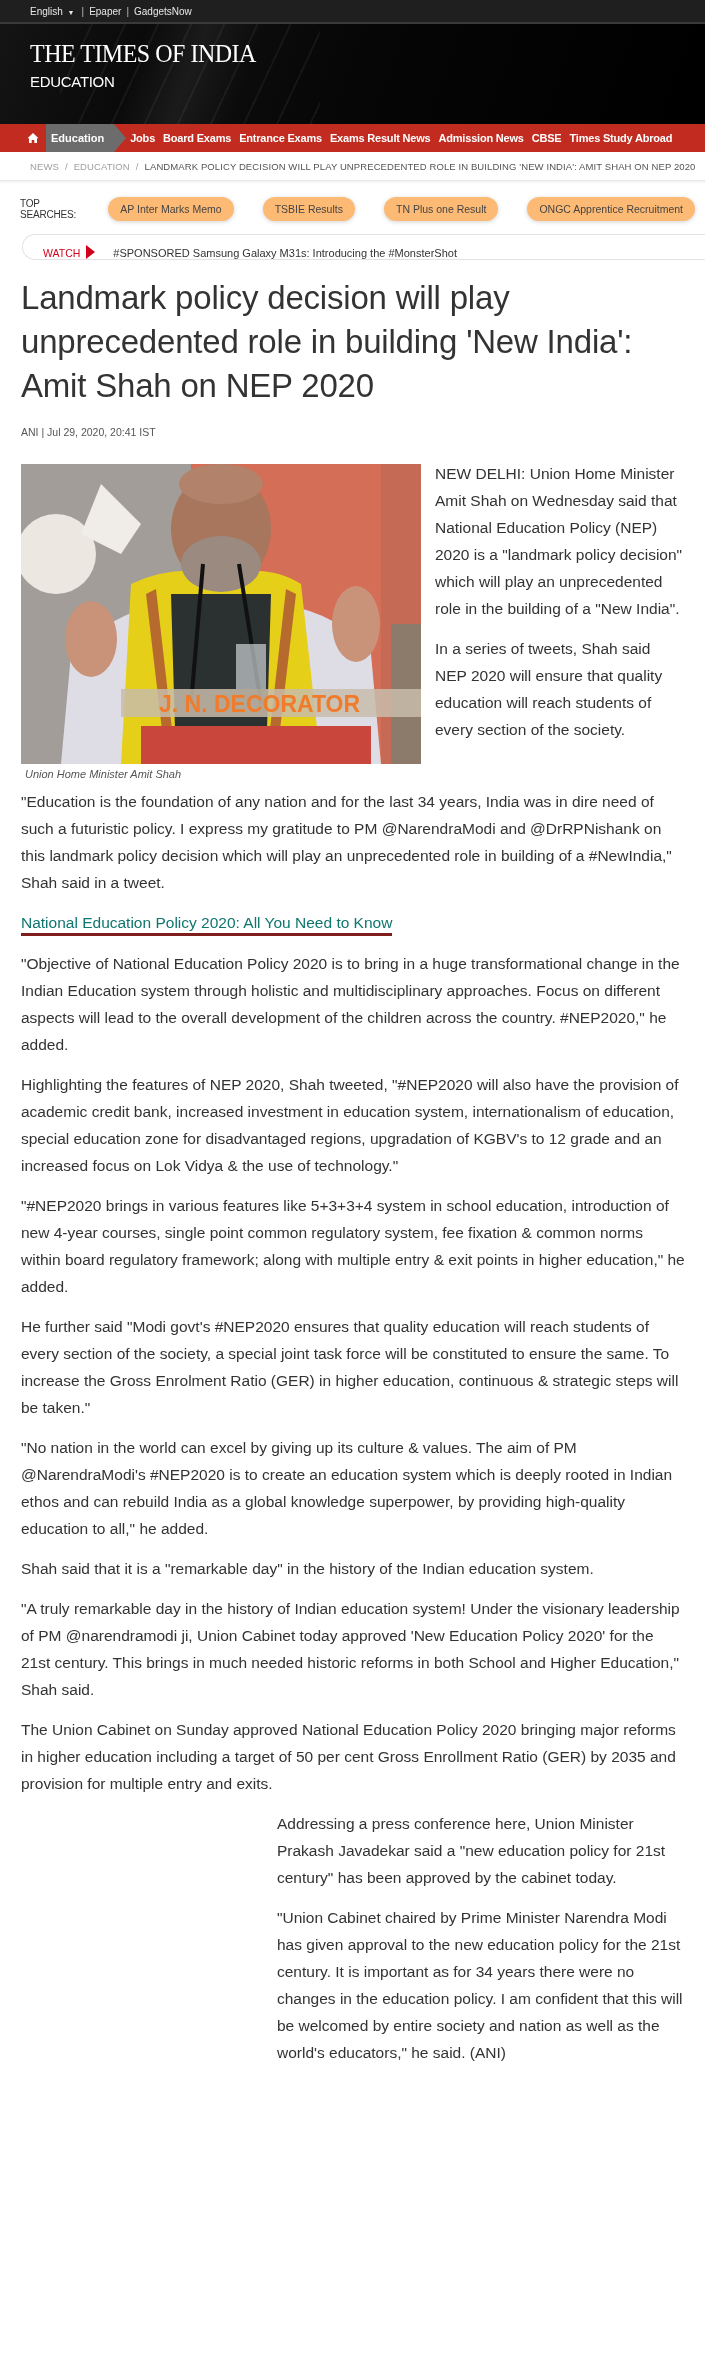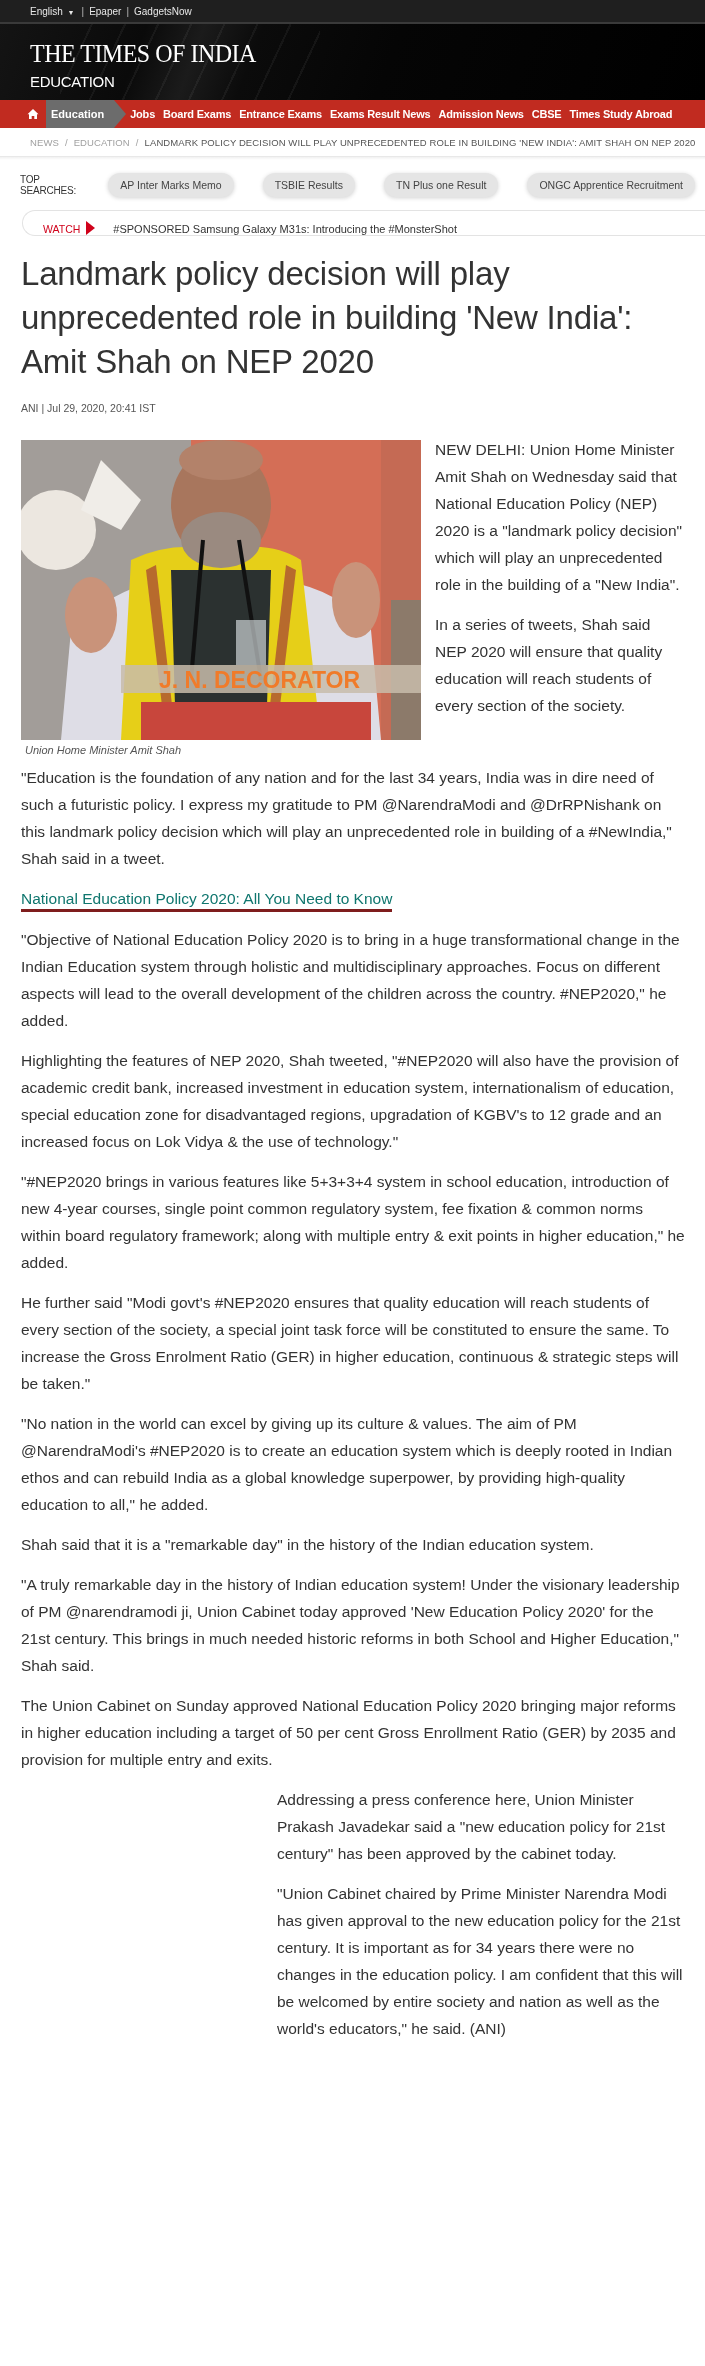--- a/index.html
+++ b/index.html
@@ -5,21 +5,21 @@
   * { box-sizing: border-box; margin: 0; padding: 0; }
   html, body { width: 705px; background: #ffffff; }
   body { font-family: "Liberation Sans", sans-serif; color: #333; height: 2366px; overflow: hidden; position: relative; }
 
   
   .topbar { height: 24px; background: #1f1f1f; border-bottom: 2px solid #3a3a3a; display: flex; align-items: center; padding-left: 30px; font-size: 10px; color: #e8e8e8; gap: 5px; }
   .topbar .caret { font-size: 7px; margin: 0 2px 0 2px; }
   .topbar .sep { color: #bbb; }
 
   
-  .masthead { height: 76px; background: linear-gradient(110deg, #141414 0%, #0a0a0a 20%, #1b1b1b 28%, #0b0b0b 36%, #050505 55%, #000 100%); position: relative; padding-left: 30px; overflow: hidden; }
+  .masthead { height: 100px; background: linear-gradient(110deg, #141414 0%, #0a0a0a 20%, #1b1b1b 28%, #0b0b0b 36%, #050505 55%, #000 100%); position: relative; padding-left: 30px; overflow: hidden; }
   .masthead::before { content: ""; position: absolute; left: 60px; top: 0; width: 260px; height: 100%; background: repeating-linear-gradient(115deg, rgba(255,255,255,0.0) 0 28px, rgba(255,255,255,0.05) 28px 30px); }
   .masthead .logo { position: relative; padding-top: 16px; font-family: "Liberation Serif", serif; font-size: 24px; color: #fff; letter-spacing: -0.5px; transform: scaleY(1.05); }
   .masthead .section { position: relative; margin-top: 6px; font-size: 15px; color: #fff; font-family: "Liberation Sans", sans-serif; letter-spacing: -0.3px; }
 
   
   .nav { height: 28px; background: #c12b20; display: flex; align-items: center; font-size: 11px; font-weight: bold; color: #fff; white-space: nowrap; overflow: hidden; }
   .nav .home { width: 46px; padding-left: 27px; display: flex; align-items: center; height: 100%; }
   .nav .home svg { width: 12px; height: 12px; }
   .nav .active { background: #6c6c6c; height: 100%; display: flex; align-items: center; padding: 0 10px 0 5px; position: relative; margin-right: 16px; }
   .nav .active::after { content: ""; position: absolute; right: -12px; top: 0; border-top: 14px solid transparent; border-bottom: 14px solid transparent; border-left: 12px solid #6c6c6c; }
@@ -27,21 +27,21 @@
 
   
   .breadcrumb { height: 28px; display: flex; align-items: center; padding-left: 30px; font-size: 9.5px; color: #a0a0a0; white-space: nowrap; overflow: hidden; letter-spacing: 0.1px; }
   .breadcrumb .cur { color: #555; }
   .breadcrumb .slash { margin: 0 6px; }
   .bc-line { height: 4px; background: linear-gradient(#f1f1f1, #fff); border-top: 1px solid #e8e8e8; }
 
   
   .topsearch { display: flex; align-items: center; padding: 10px 0 0 20px; height: 40px; font-size: 10.5px; gap: 19px; }
   .topsearch .lbl { color: #333; font-size: 10px; margin-right: 10px; letter-spacing: -0.2px; }
-  .pill { border-radius: 14px; box-shadow: 0 1px 4px rgba(0,0,0,0.18); padding: 6px 12px; margin-right: 10px; color: #444; background: #e5e5e5; font-size: 10.5px; white-space: nowrap; }
+  .pill { border-radius: 14px; box-shadow: 0 1px 4px rgba(0,0,0,0.18); padding: 6px 12px; margin-right: 10px; color: #444; background: #fdba74; font-size: 10.5px; white-space: nowrap; }
 
   
   .watch { margin: 10px 0 0 22px; height: 26px; border: 1px solid #e3e3e3; border-right: none; border-radius: 16px 0 0 16px; display: flex; align-items: flex-end; padding-left: 20px; font-size: 11px; }
   .watch .w { color: #d0021b; margin-right: 6px; font-size: 10.5px; }
   .watch .tri { width: 0; height: 0; border-top: 7px solid transparent; border-bottom: 7px solid transparent; border-left: 9px solid #d0021b; margin-right: 18px; }
   .watch .txt { color: #333; }
 
   
   .headline { padding: 16px 20px 0 21px; font-size: 33px; line-height: 44px; color: #333; font-weight: normal; letter-spacing: -0.2px; }
   .byline { padding: 18px 0 0 21px; font-size: 10.5px; color: #555; }

